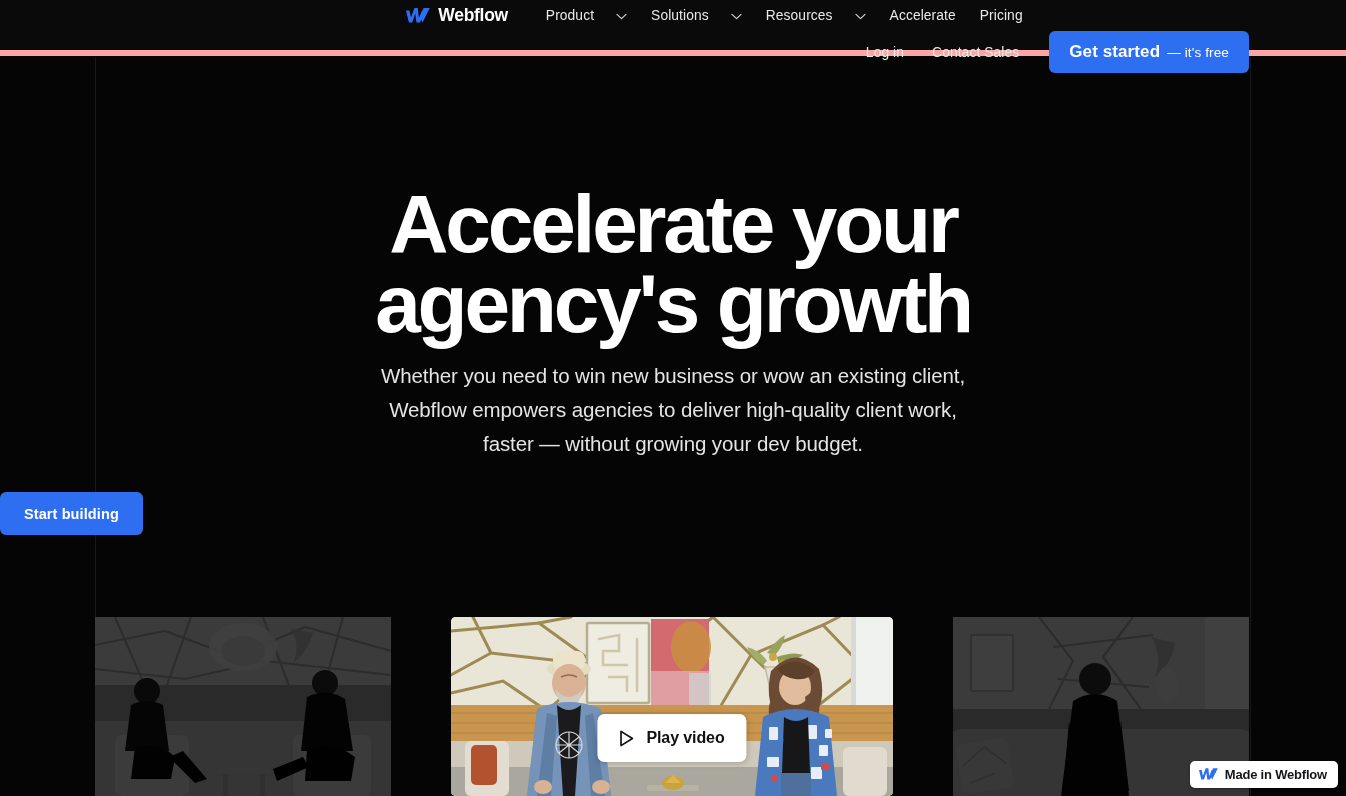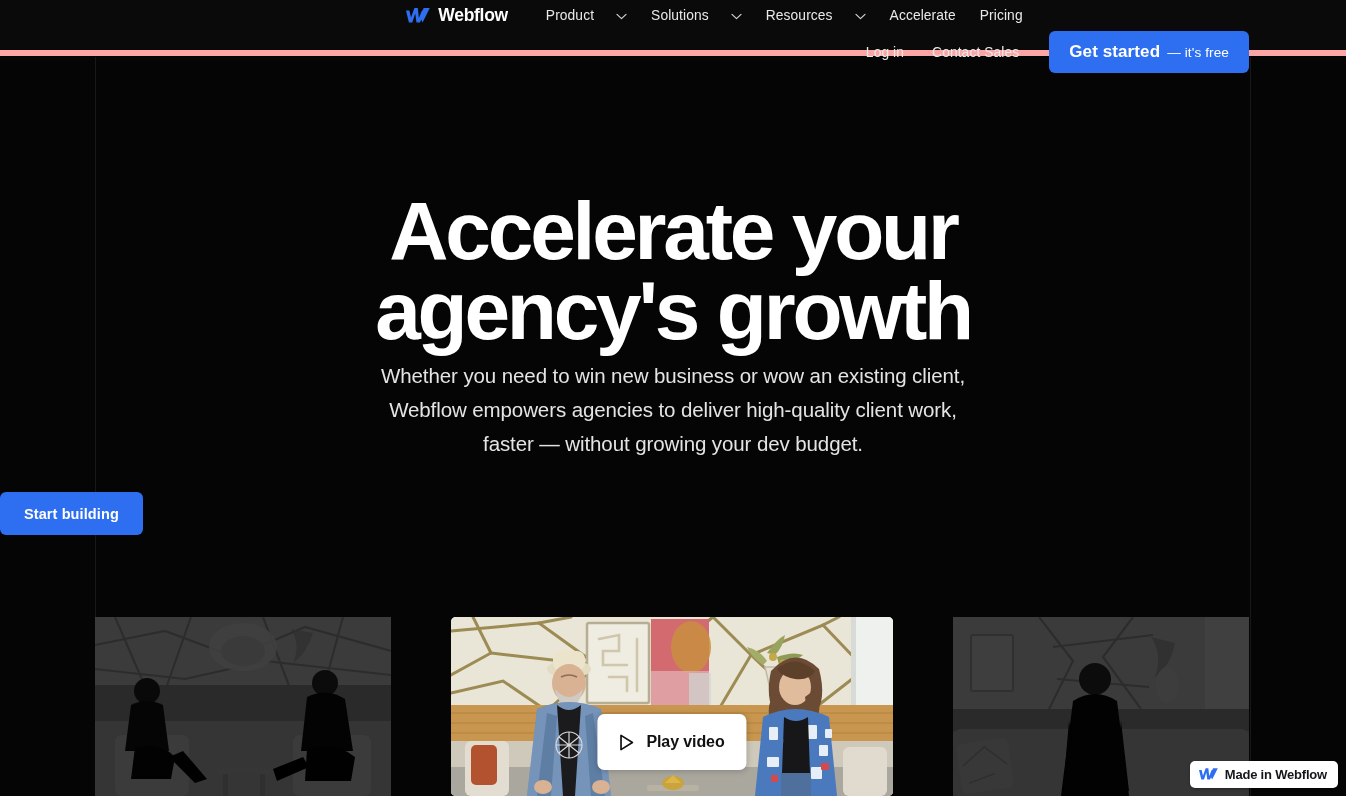--- a/index.html
+++ b/index.html
@@ -129,21 +129,21 @@
   .hero-inner {
     position: absolute;
     top: 0; left: 0;
     width: 1346px;
     height: 739px;
     z-index: 10;
   }
 
   .headline {
     position: absolute;
-    top: 134px;
+    top: 127px;
     left: 0;
     width: 1346px;
     text-align: center;
     color: #ffffff;
     font-size: 82px;
     line-height: 0.97;
     font-weight: 700;
     letter-spacing: -3.2px;
     white-space: pre-line;
   }
@@ -220,21 +220,21 @@
   }
 
   .play-pill {
     position: absolute;
     top: 97px;
     left: 50%;
     transform: translateX(-50%);
     background: #ffffff;
     border: none;
     border-radius: 7px;
-    height: 56px;
+    height: 48px;
     padding: 0 22px;
     display: flex;
     align-items: center;
     gap: 12px;
     cursor: pointer;
     font-family: inherit;
     z-index: 20;
     box-shadow: 0 1px 6px rgba(0,0,0,0.22);
   }
   .play-pill-label {

